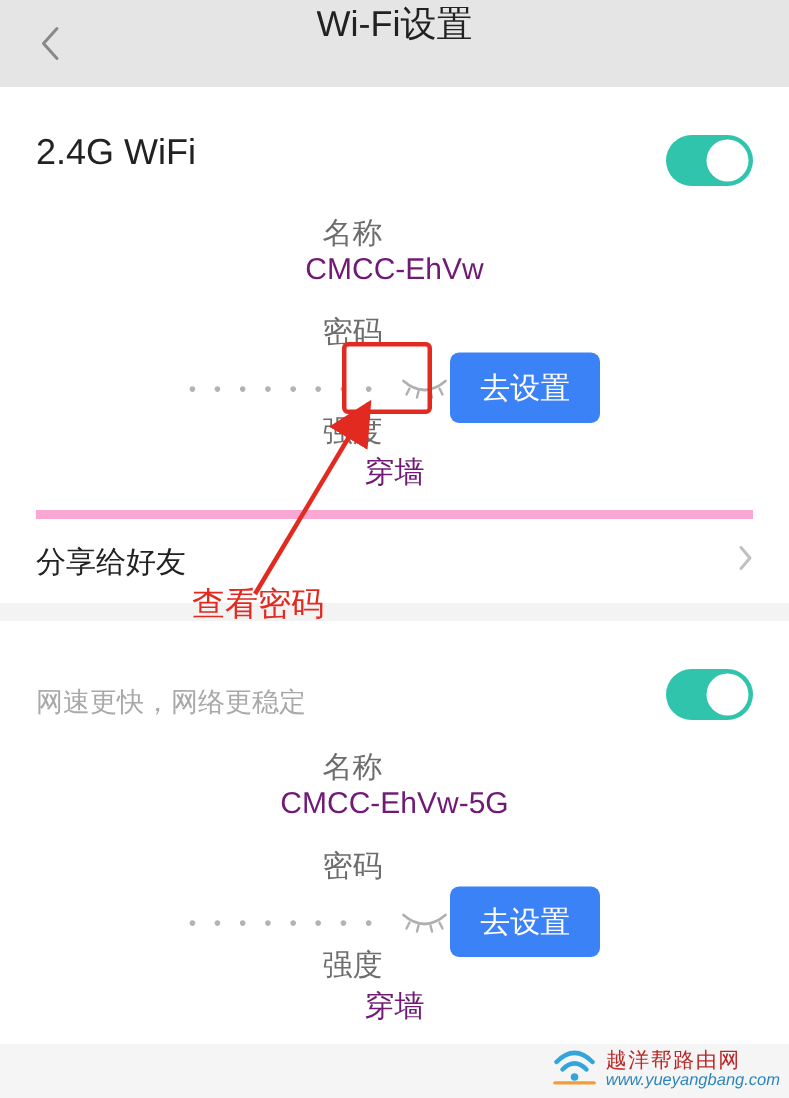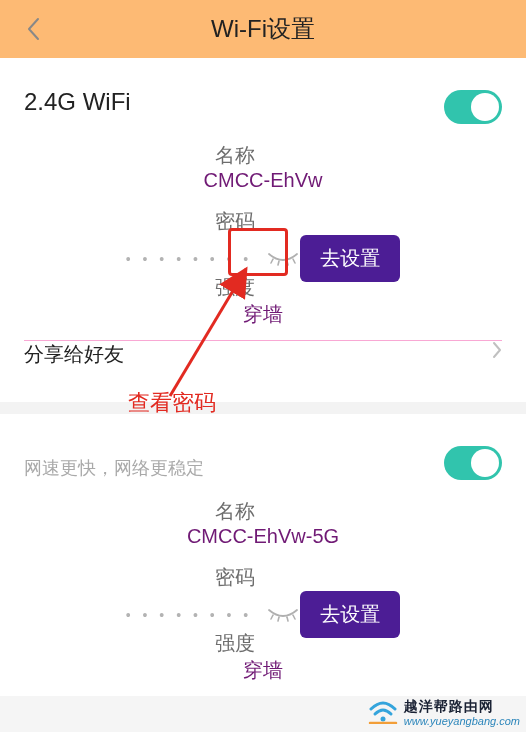--- a/index.html
+++ b/index.html
@@ -11,23 +11,23 @@
       position: relative;
       overflow: hidden;
     }
     .screen {
       width: 100%;
       background: #fff;
     }
     .header {
       height: 58px;
       display: flex;
-      align-items: center;
+      align-items: flex-start;
       position: relative;
-      background: #fdba74;
+      background: #e5e5e5;
     }
     .back-btn {
       position: absolute;
       left: 24px;
       top: 50%;
       transform: translateY(-50%);
       width: 18px;
       height: 30px;
       display: flex;
       align-items: center;
@@ -109,34 +109,35 @@
       display: inline-flex;
       align-items: center;
       justify-content: center;
       width: 34px;
       height: 22px;
       cursor: pointer;
       position: relative;
     }
     .eye-icon svg { width: 34px; height: 22px; }
     .go-settings-btn {
-      background: #4c1d95;
+      background: #3b82f6;
       color: #fff;
       border: none;
       border-radius: 6px;
       font-size: 20px;
       padding: 10px 20px;
       cursor: pointer;
       margin-left: auto;
     }
     .share-row {
       display: flex;
+      align-items: center;
       justify-content: space-between;
       height: 62px;
-      border-top: 1px solid #f9a8d4;
+      border-top: 6px solid #f9a8d4;
       cursor: pointer;
     }
     .share-label {
       font-size: 20px;
       color: #222;
     }
     .chevron {
       color: #c0c0c0;
     }
     .chevron svg { width: 10px; height: 18px; }
@@ -168,21 +169,21 @@
       gap: 6px;
       opacity: 0.95;
       pointer-events: none;
     }
     .wm-icon svg { width: 30px; height: 26px; }
     .wm-text {
       display: flex;
       flex-direction: column;
       line-height: 1.1;
     }
-    .wm-text .line1 { font-size: 14px; font-weight: 700; color: #0f172a; letter-spacing: 1px;}
+    .wm-text .line1 { font-size: 14px; font-weight: 400; color: #b91c1c; letter-spacing: 1px;}
     .wm-text .line2 { font-size: 11px; color: #2280b8; font-style: italic; }
   </style>
 </head>
 <body>
 
 <div class="screen">
 
   <div class="header">
     <div class="back-btn">
       <svg viewBox="0 0 14 24">

